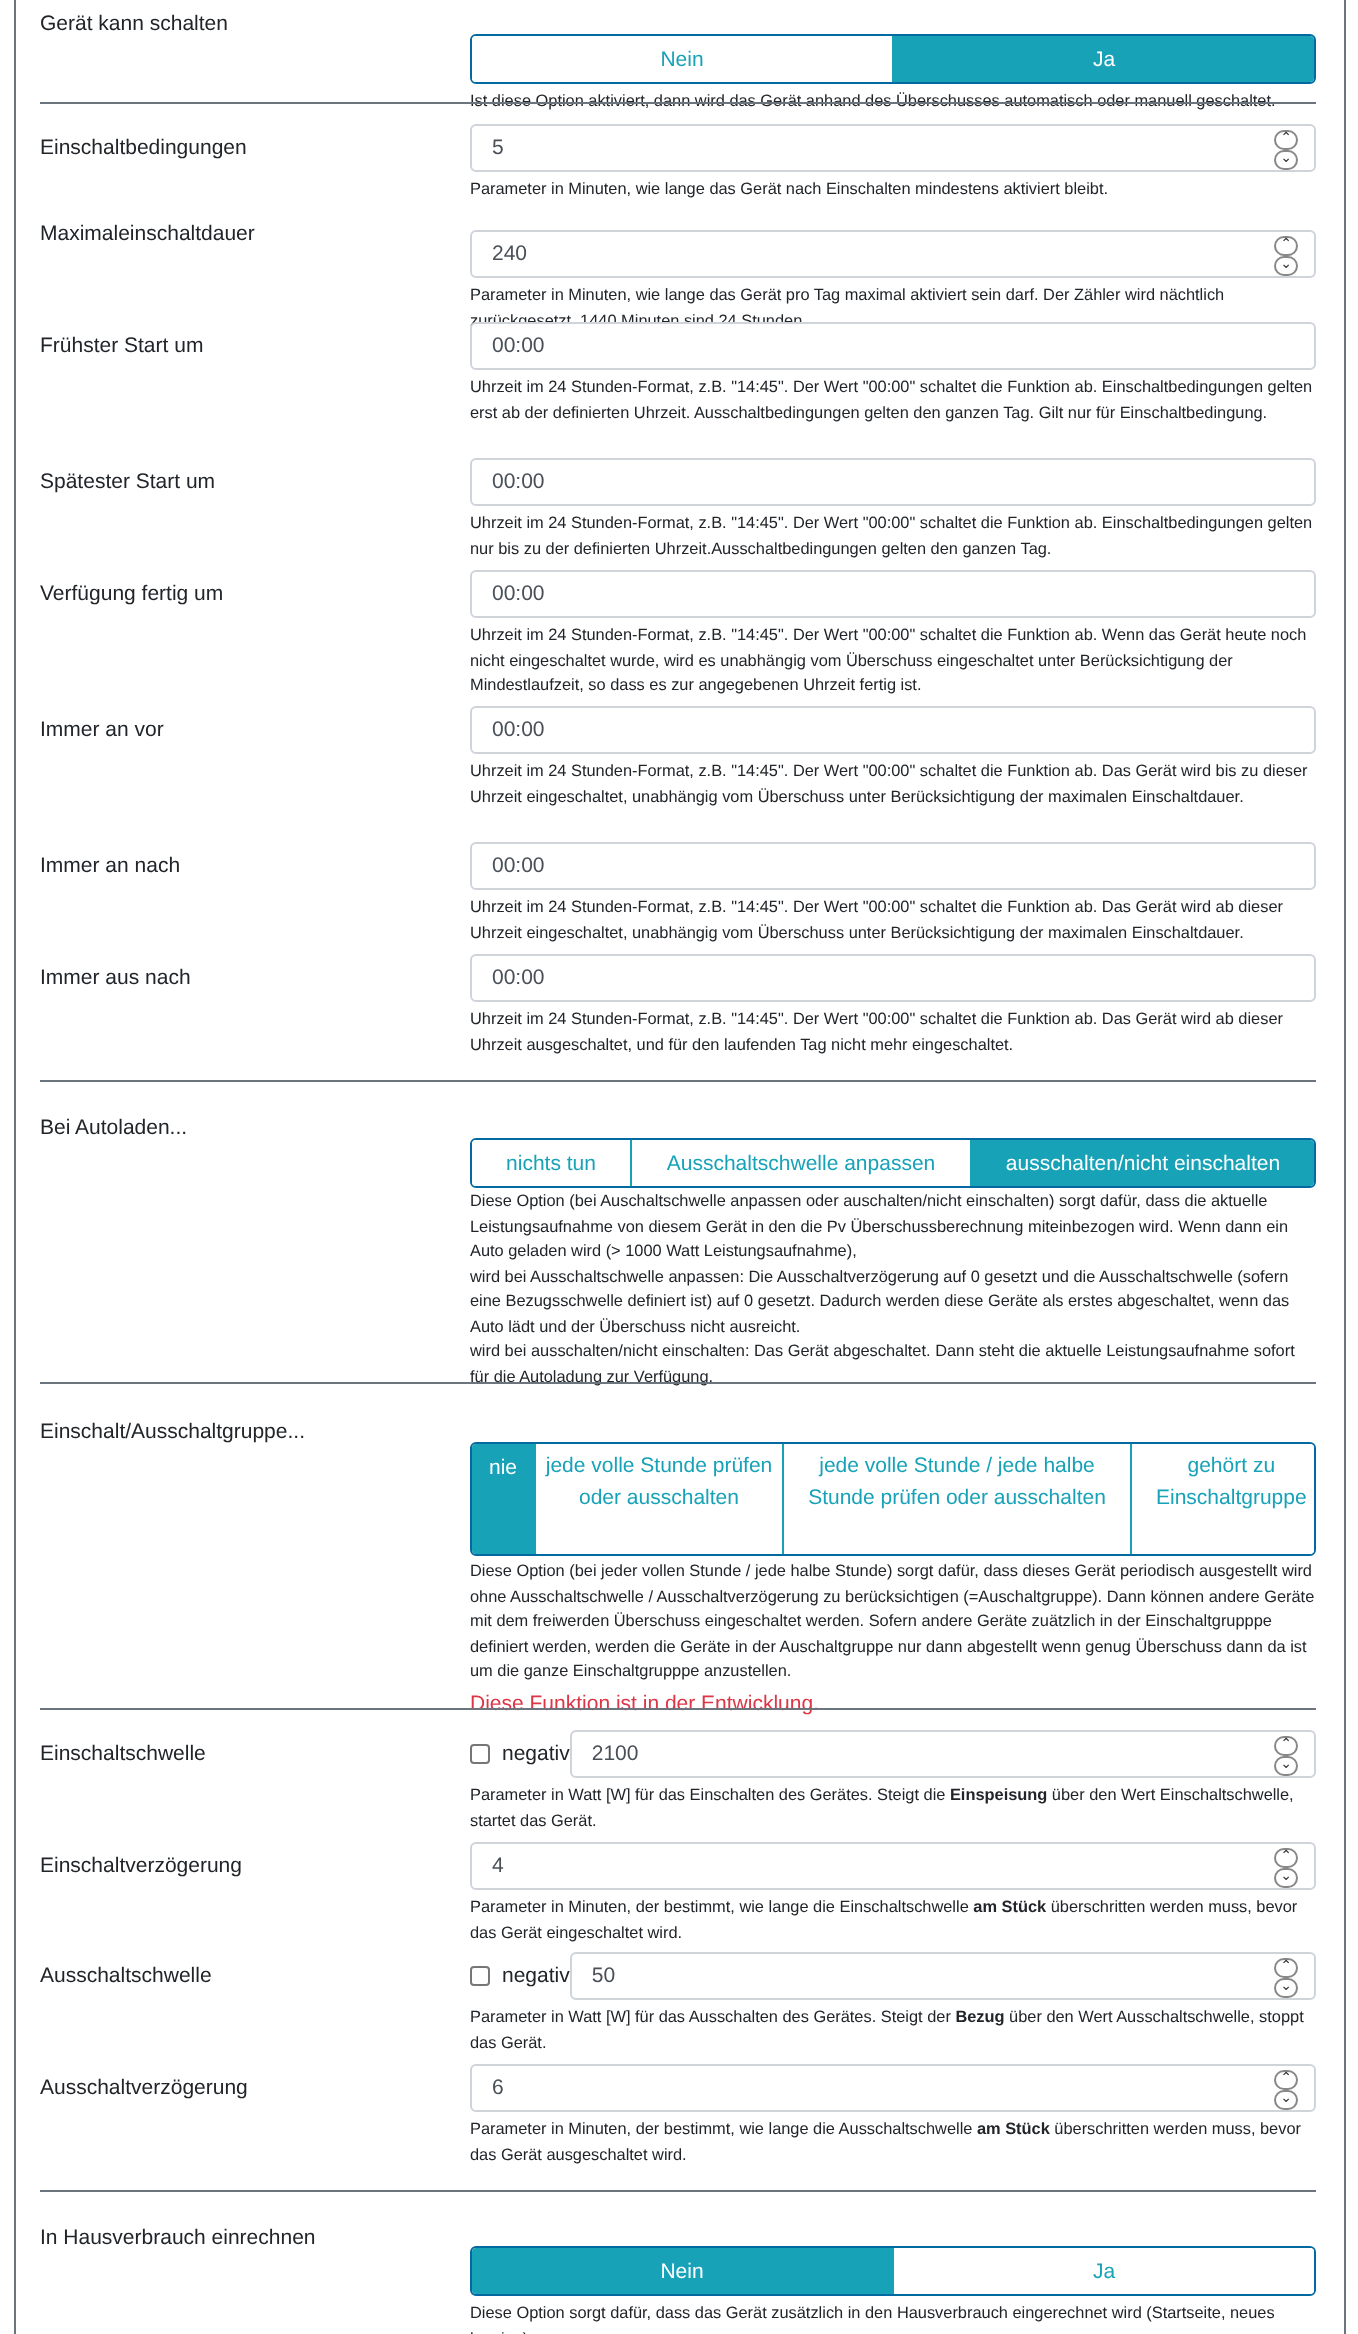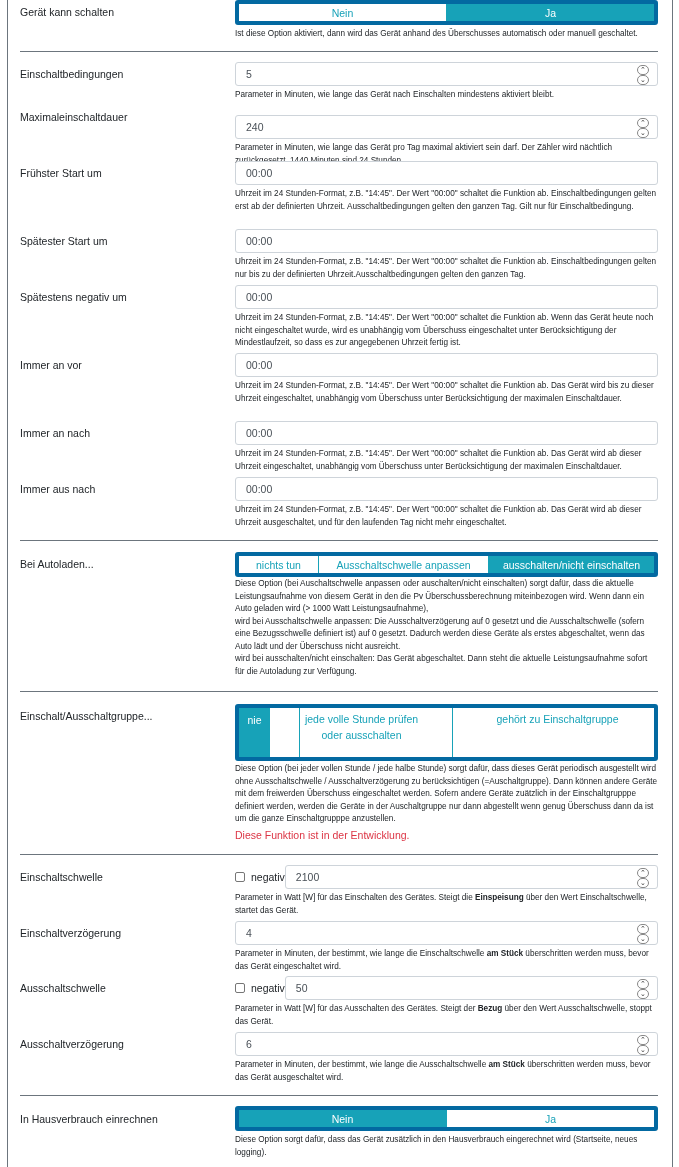--- a/index.html
+++ b/index.html
@@ -29,21 +29,21 @@
     background: #fff; font-size: 10.5px; color: #495057; padding: 0 10px; line-height: 22px;
   }
   .spin {
     position: absolute; right: 8px; top: 2px; width: 12px; height: 20px;
   }
   .spin span {
     display: block; width: 12px; height: 10px; border: 1px solid #888; border-radius: 5px;
     font-size: 7px; line-height: 8px; text-align: center; color: #333; background: #fff;
   }
   .btngroup {
-    display: flex; width: 423px; border: 4px solid #0369a1; border-radius: 3px; overflow: hidden;
+    display: flex; width: 423px; border: 1px solid #0369a1; border-radius: 3px; overflow: hidden; margin-top: 17px;
   }
   .btn {
     flex: 1; text-align: center; font-size: 10.5px; color: #17a2b8; background: #fff;
     border-left: 1px solid #17a2b8; padding: 0 4px; display: flex; align-items: center; justify-content: center;
     cursor: pointer;
   }
   .btn:first-child { border-left: none; }
   .btn.active { background: #17a2b8; color: #fff; }
   .neg-wrap { display: flex; align-items: center; width: 423px; }
   .neg {
@@ -115,21 +115,21 @@
   <div class="label" style="top:5px;">Spätester Start um</div>
   <div class="ctrl" style="top:0;">
     <div class="input">
       <span>00:00</span>
     </div>
     <div class="help">Uhrzeit im 24 Stunden-Format, z.B. "14:45". Der Wert "00:00" schaltet die Funktion ab. Einschaltbedingungen gelten nur bis zu der definierten Uhrzeit.Ausschaltbedingungen gelten den ganzen Tag.</div>
   </div>
 </div>
 
 <div class="row" style="top:285px;">
-  <div class="label" style="top:5px;">Spätestens negativ um</div>
+  <div class="label" style="top:5px;">Verfügung fertig um</div>
   <div class="ctrl" style="top:0;">
     <div class="input">
       <span>00:00</span>
     </div>
     <div class="help">Uhrzeit im 24 Stunden-Format, z.B. "14:45". Der Wert "00:00" schaltet die Funktion ab. Wenn das Gerät heute noch nicht eingeschaltet wurde, wird es unabhängig vom Überschuss eingeschaltet unter Berücksichtigung der Mindestlaufzeit, so dass es zur angegebenen Uhrzeit fertig ist.</div>
   </div>
 </div>
 
 <div class="row" style="top:353px;">
   <div class="label" style="top:5px;">Immer an vor</div>
@@ -177,23 +177,24 @@
       <div>wird bei ausschalten/nicht einschalten: Das Gerät abgeschaltet. Dann steht die aktuelle Leistungsaufnahme sofort für die Autoladung zur Verfügung.</div>
     </div>
   </div>
 </div>
 
 <div class="divider" style="top:691px;"></div>
 
 <div class="row" style="top:704px;">
   <div class="label" style="top:5px;">Einschalt/Ausschaltgruppe...</div>
   <div class="ctrl" style="top:0;">
-    <div class="btngroup" style="height:57px;gap:29px;">
+    <div class="btngroup" style="height:57px;">
       <div class="btn active" style="flex:0 0 31px; align-items:flex-start; padding-top:6px;">nie</div>
       <div class="btn" style="flex:0 0 124px; line-height:16px; align-items:flex-start; padding-top:3px;">jede volle Stunde prüfen oder ausschalten</div>
+      <div class="btn" style="flex:0 0 174px; line-height:16px; align-items:flex-start; padding-top:3px;">jede volle Stunde / jede halbe Stunde prüfen oder ausschalten</div>
       <div class="btn" style="line-height:16px; align-items:flex-start; padding-top:3px;padding-left:12px;">gehört zu Einschaltgruppe</div>
     </div>
     <div class="help" style="margin-top:2px;">Diese Option (bei jeder vollen Stunde / jede halbe Stunde) sorgt dafür, dass dieses Gerät periodisch ausgestellt wird ohne Ausschaltschwelle / Ausschaltverzögerung zu berücksichtigen (=Auschaltgruppe). Dann können andere Geräte mit dem freiwerden Überschuss eingeschaltet werden. Sofern andere Geräte zuätzlich in der Einschaltgrupppe definiert werden, werden die Geräte in der Auschaltgruppe nur dann abgestellt wenn genug Überschuss dann da ist um die ganze Einschaltgrupppe anzustellen.</div>
     <div class="warn">Diese Funktion ist in der Entwicklung.</div>
   </div>
 </div>
 
 <div class="divider" style="top:854px;"></div>
 
 <div class="row" style="top:865px;">

